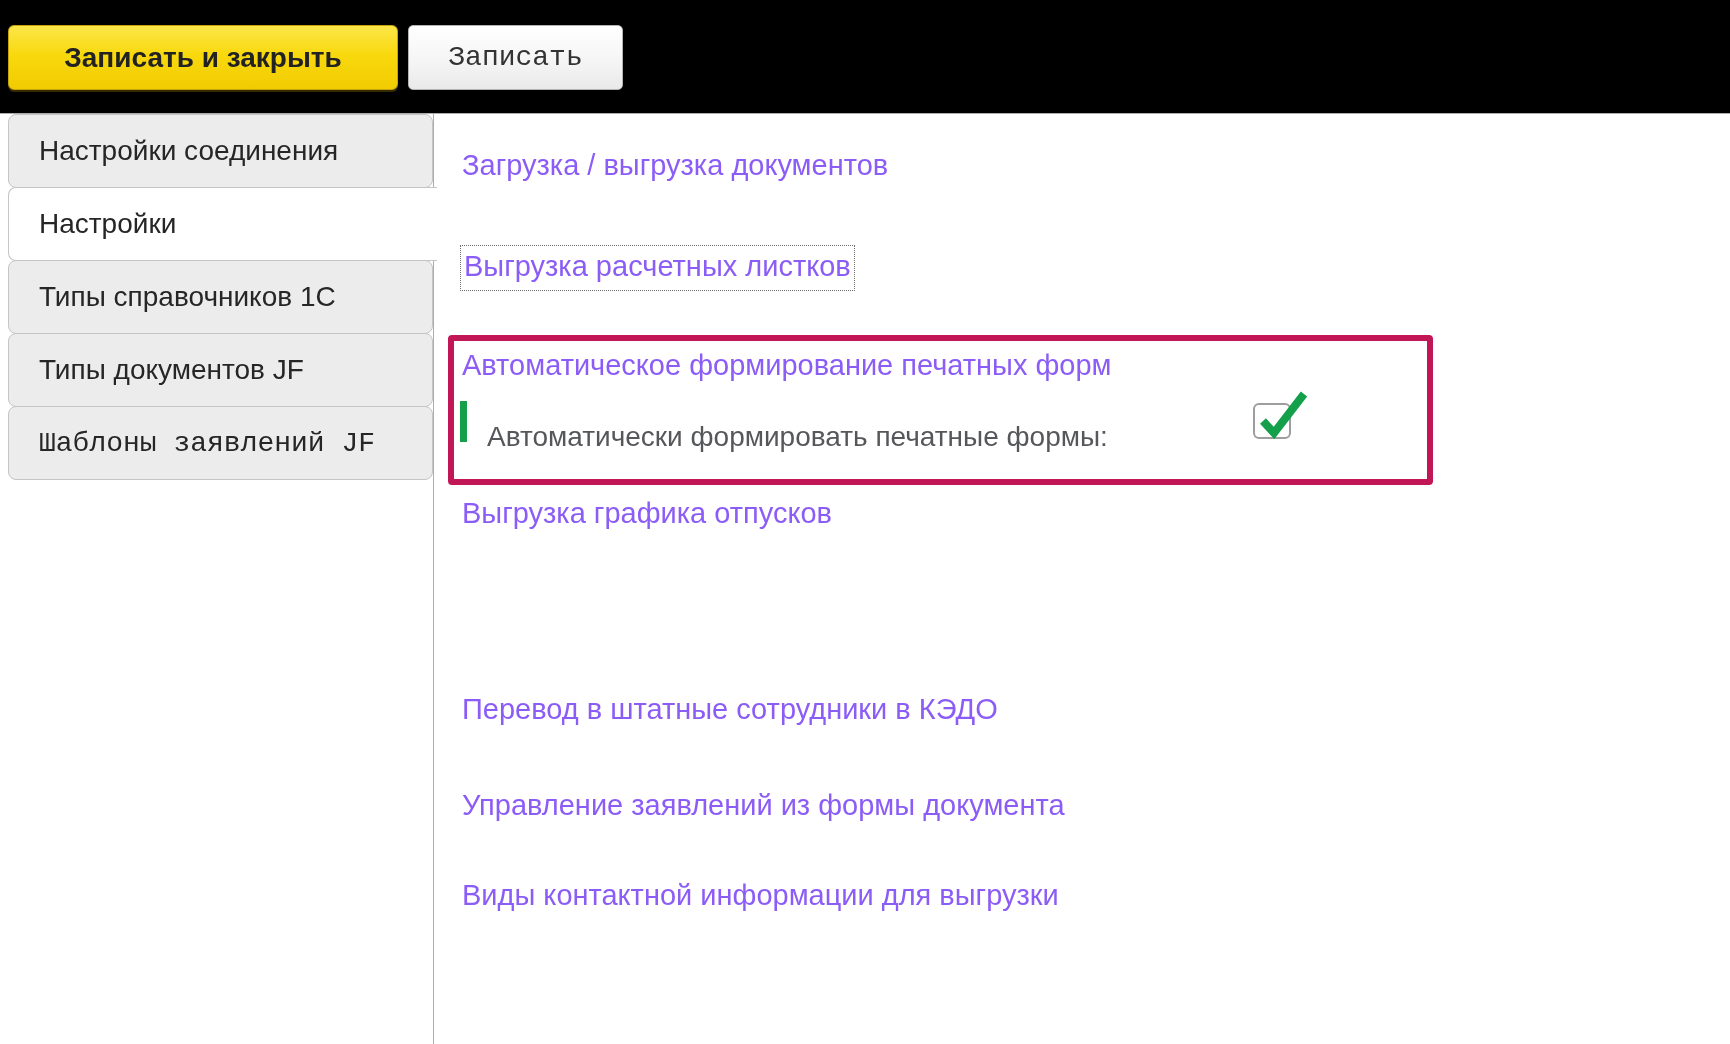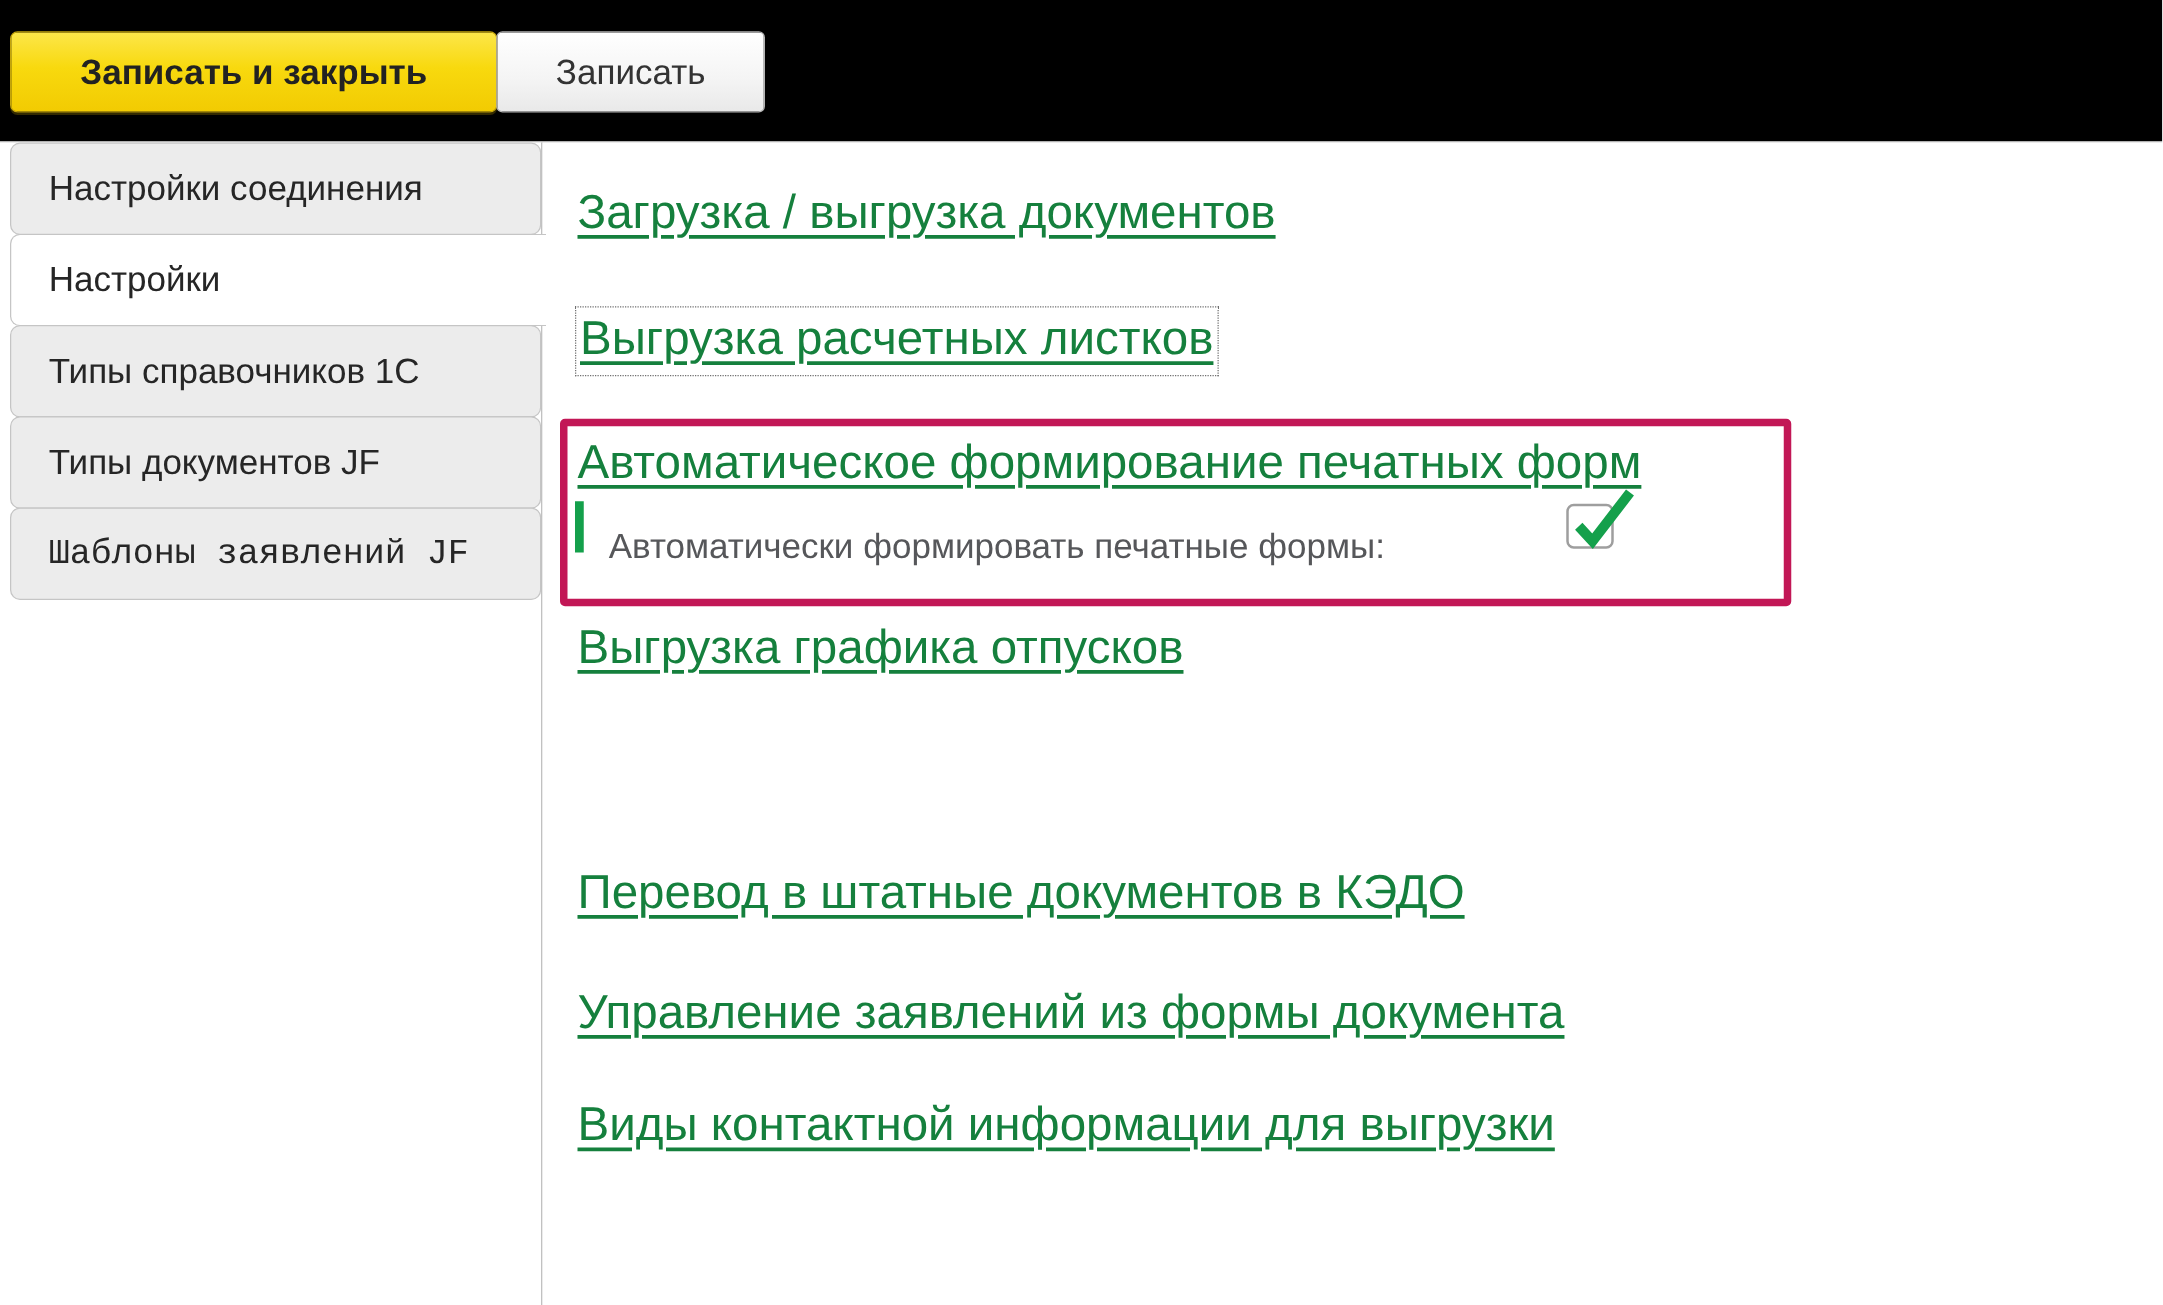--- a/index.html
+++ b/index.html
@@ -14,24 +14,25 @@
     display:flex;align-items:center;justify-content:center;
     font-size:28px;cursor:pointer;white-space:nowrap;
   }
   .btn-primary{
     left:8px;width:390px;font-weight:bold;color:#222;
     background:linear-gradient(180deg,#fce649 0%,#f8d90e 45%,#f2cb02 100%);
     border:1px solid #c4a40a;border-radius:6px;
     box-shadow:0 2px 0 rgba(150,120,0,.35);
   }
   .btn-secondary{
-    left:397px;width:215px;color:#333;
+    left:408px;width:215px;color:#333;
     background:linear-gradient(180deg,#ffffff 0%,#f4f4f4 60%,#e9e9e9 100%);
     border:1px solid #b3b3b3;border-radius:5px;
     box-shadow:0 1px 0 rgba(0,0,0,.12);
+    font-family:Liberation Mono, monospace;
   }
   
   .body{position:absolute;left:0;top:113px;right:0;bottom:0;border-top:1px solid #adadad;}
   .sidebar{
     position:absolute;left:0;top:0;bottom:0;width:433px;
     border-right:1px solid #adadad;background:#fff;
   }
   .tab{
     position:absolute;left:8px;width:425px;height:74px;box-sizing:border-box;
     background:#ececec;border:1px solid #c5c5c5;border-radius:8px;
@@ -41,21 +42,21 @@
   .tab.active{
     width:429px;background:#ffffff;border-right:none;
     border-radius:8px 0 0 8px;z-index:3;
   }
   .tab.t0{top:0;}  .tab.t1{top:73px;}  .tab.t2{top:146px;}
   .tab.t3{top:219px;} .tab.t4{top:292px;font-family:Liberation Mono, monospace;}
   
   .content{position:absolute;left:434px;top:0;right:0;bottom:0;background:#fff;}
   .link{
     position:absolute;left:28px;
-    font-size:38px;color:#15803d;text-decoration:underline;
+    font-size:29px;color:#8b5cf6;
     text-decoration-thickness:2.5px;text-underline-offset:6px;
     cursor:pointer;white-space:nowrap;
   }
   .link.l0{top:35px;}
   .link.l1{top:131px;left:26px;padding:4px 3px 7px 3px;border:1px dotted #707070;}
   .link.l3{top:383px;} .link.l4{top:481px;} .link.l5{top:579px;}
   .link.l6{top:675px;} .link.l7{top:765px;}
   
   .hl-box{
     position:absolute;left:14px;top:221px;width:985px;height:150px;box-sizing:border-box;
@@ -106,21 +107,21 @@
         <div class="checkbox" role="checkbox" aria-checked="true">
           <svg width="58" height="58" viewBox="0 0 58 58">
             <polyline points="11,34 22,46 52,7" fill="none" stroke="#14a04b" stroke-width="8" stroke-linecap="butt" stroke-linejoin="miter"></polyline>
           </svg>
         </div>
       </div>
 
       <a class="link l3">Выгрузка графика отпусков</a>
 
 
-      <a class="link l5">Перевод в штатные документов в КЭДО</a>
+      <a class="link l5">Перевод в штатные сотрудники в КЭДО</a>
 
       <a class="link l6">Управление заявлений из формы документа</a>
 
       <a class="link l7">Виды контактной информации для выгрузки</a>
 
     </div>
   </div>
 </div>
 
 </body></html>

